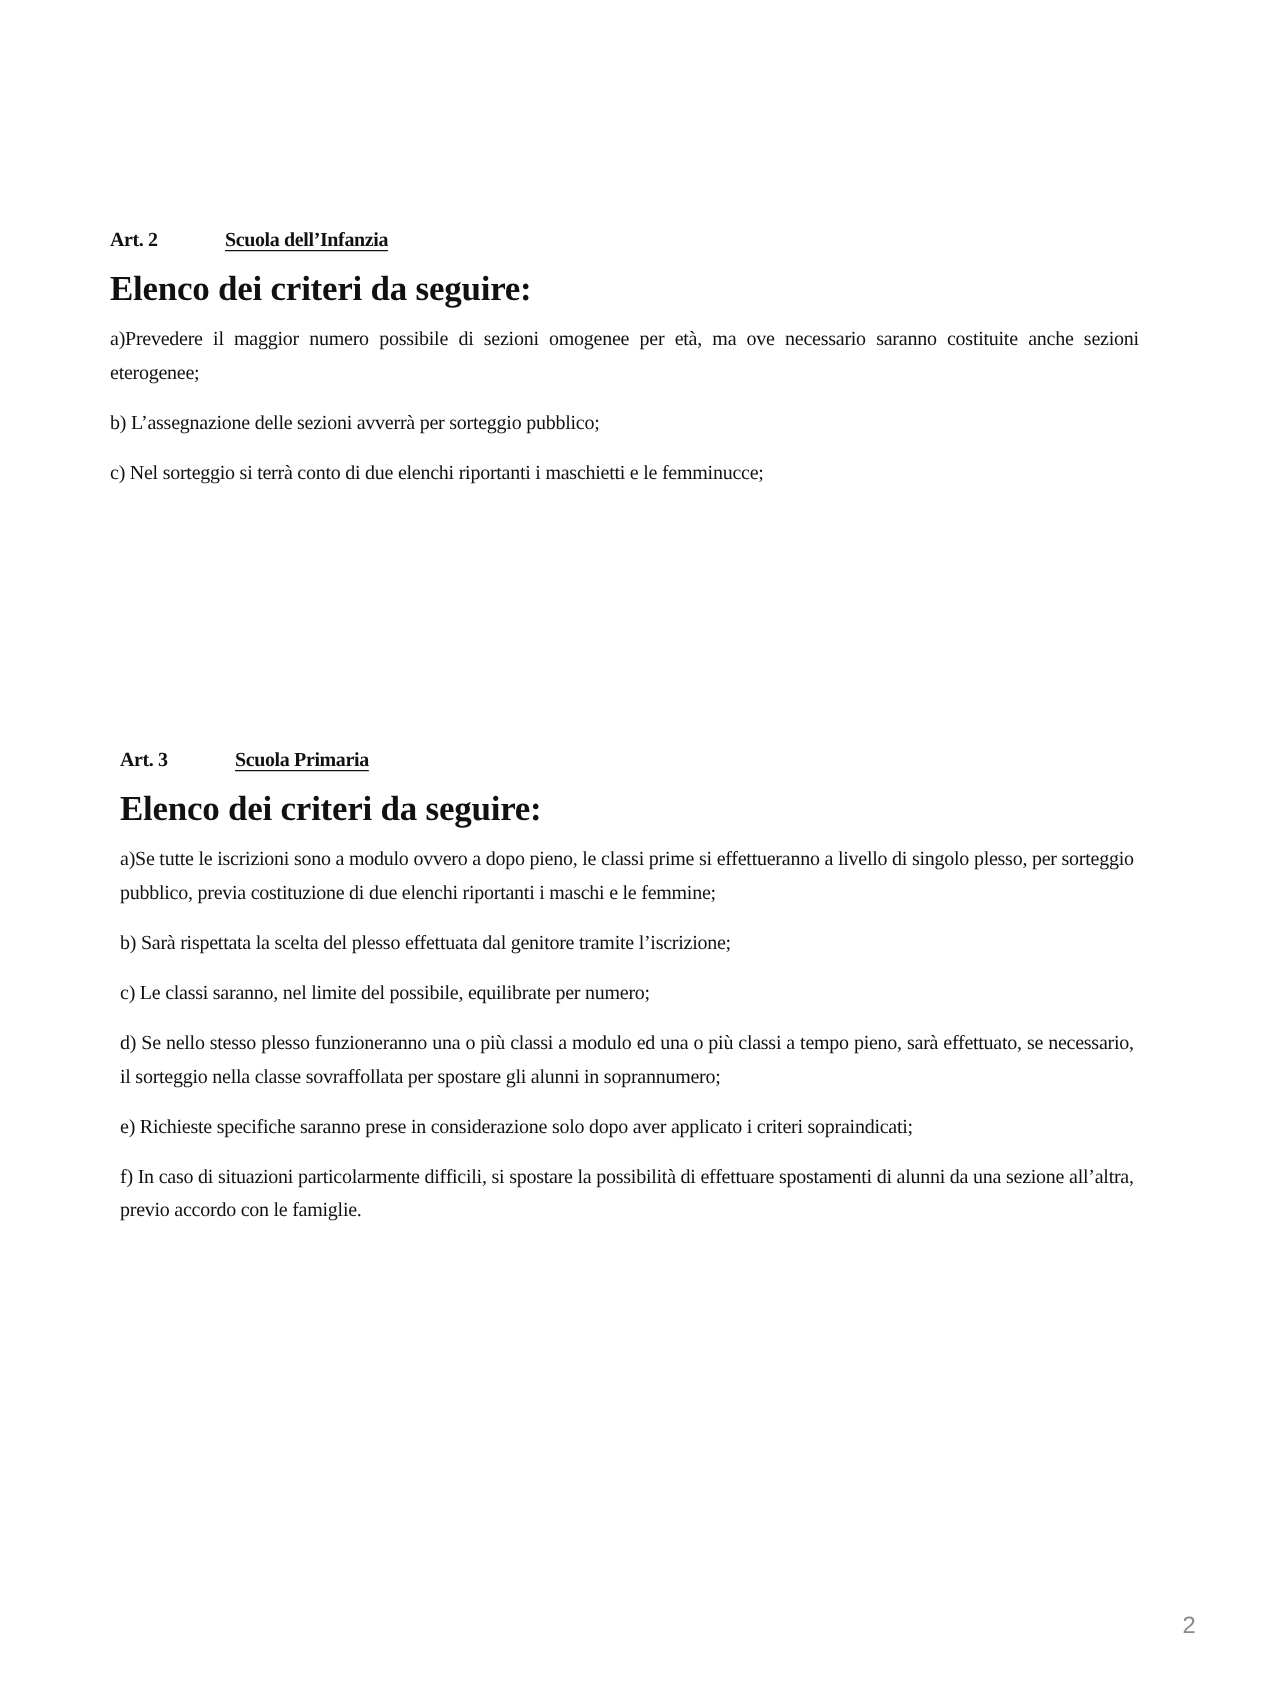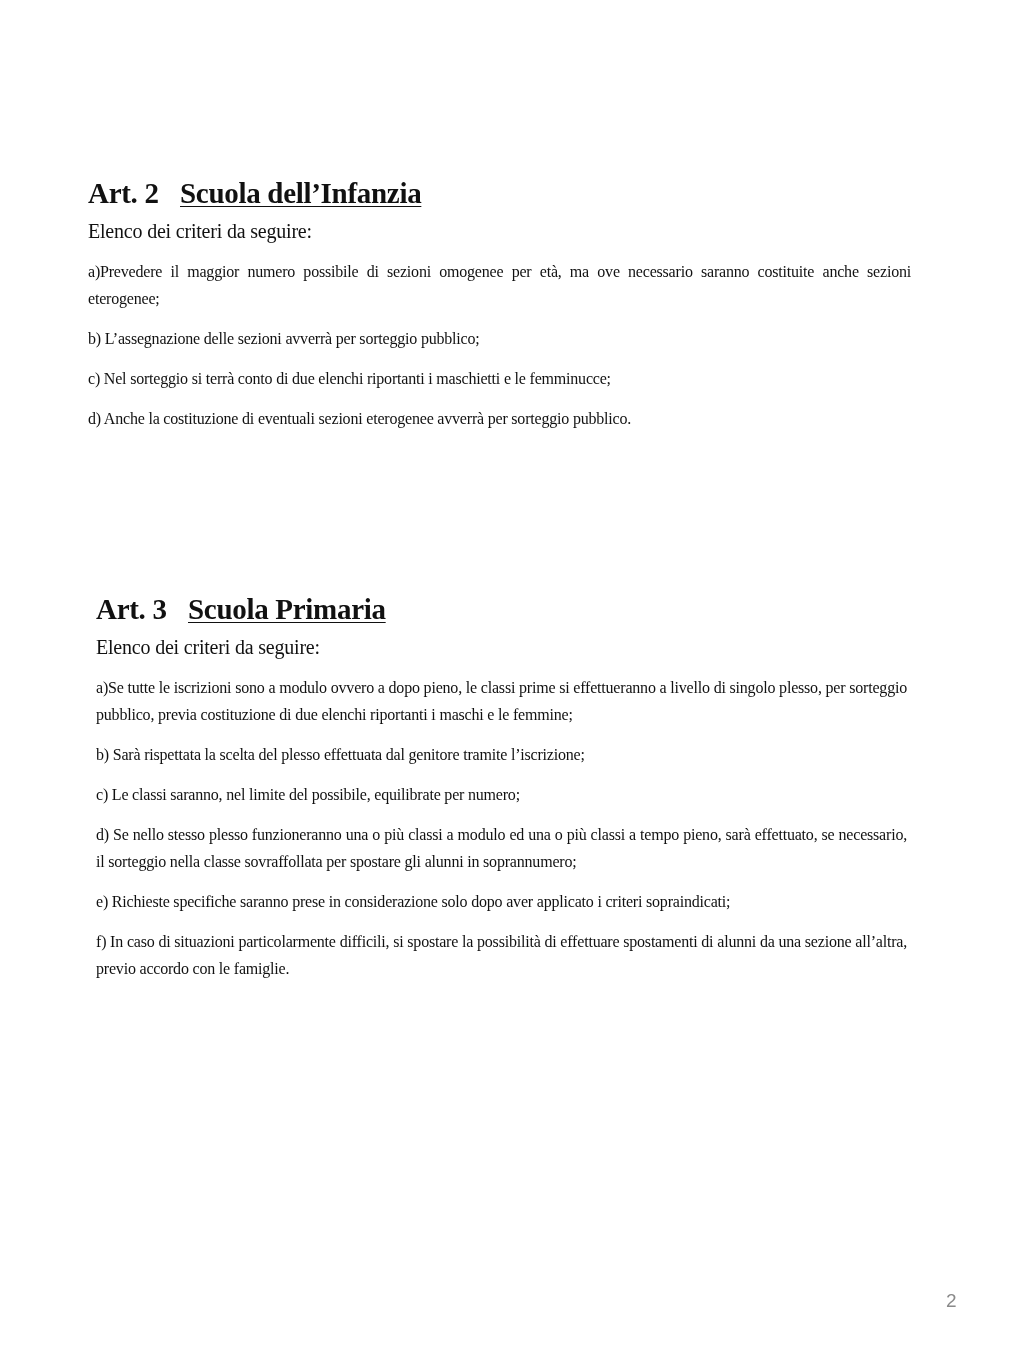--- a/index.html
+++ b/index.html
@@ -6,26 +6,26 @@
     body {
       width: 1024px; height: 1365px; background: #ffffff;
       position: relative; overflow: hidden;
       font-family: "Liberation Serif", "DejaVu Serif", serif;
       color: #111111;
     }
     .article { position: absolute; }
     .art2 { left: 88px; top: 176px; width: 823px; }
     .art3 { left: 96px; top: 592px; width: 811px; }
     .heading {
-      font-size: 29px; font-weight: bold; margin: 0 0 8px 0;
+      font-size: 16px; font-weight: bold; margin: 0 0 8px 0;
       letter-spacing: -0.3px; line-height: 34px;
     }
     .heading .num { display: inline-block; width: 92px; }
     .heading .title { text-decoration: underline; text-underline-offset: 3px; text-decoration-thickness: 1px; }
-    .intro { font-size: 20px; line-height: 27px; margin: 0 0 13px 0; letter-spacing: -0.2px; }
+    .intro { font-size: 28px; line-height: 27px; margin: 0 0 13px 0; letter-spacing: -0.2px; font-weight: bold; }
     .item {
       font-size: 16px; line-height: 27px; margin: 0 0 13px 0;
       text-align: justify; letter-spacing: -0.2px;
     }
     .page-number {
       position: absolute; left: 946px; top: 1290px;
       font-family: "Liberation Sans", "DejaVu Sans", sans-serif;
       font-size: 19px; color: #8a8a8a;
     }
   </style>
@@ -33,21 +33,20 @@
 <body>
 
 <section class="article art2">
   <h2 class="heading">
     <span class="num">Art. 2</span><span class="title">Scuola dell’Infanzia</span>
   </h2>
   <p class="intro">Elenco dei criteri da seguire:</p>
   <p class="item">a)Prevedere il maggior numero possibile di sezioni omogenee per età, ma ove necessario saranno costituite anche sezioni eterogenee;</p>
   <p class="item">b) L’assegnazione delle sezioni avverrà per sorteggio pubblico;</p>
   <p class="item">c) Nel sorteggio si terrà conto di due elenchi riportanti i maschietti e le femminucce;</p>
-  <p class="item">d) Anche la costituzione di eventuali sezioni eterogenee avverrà per sorteggio pubblico.</p>
 </section>
 
 <section class="article art3">
   <h2 class="heading">
     <span class="num">Art. 3</span><span class="title">Scuola Primaria</span>
   </h2>
   <p class="intro">Elenco dei criteri da seguire:</p>
   <p class="item">a)Se tutte le iscrizioni sono a modulo ovvero a dopo pieno, le classi prime si effettueranno a livello di singolo plesso, per sorteggio pubblico, previa costituzione di due elenchi riportanti i maschi e le femmine;</p>
   <p class="item">b) Sarà rispettata la scelta del plesso effettuata dal genitore tramite l’iscrizione;</p>
   <p class="item">c) Le classi saranno, nel limite del possibile, equilibrate per numero;</p>

